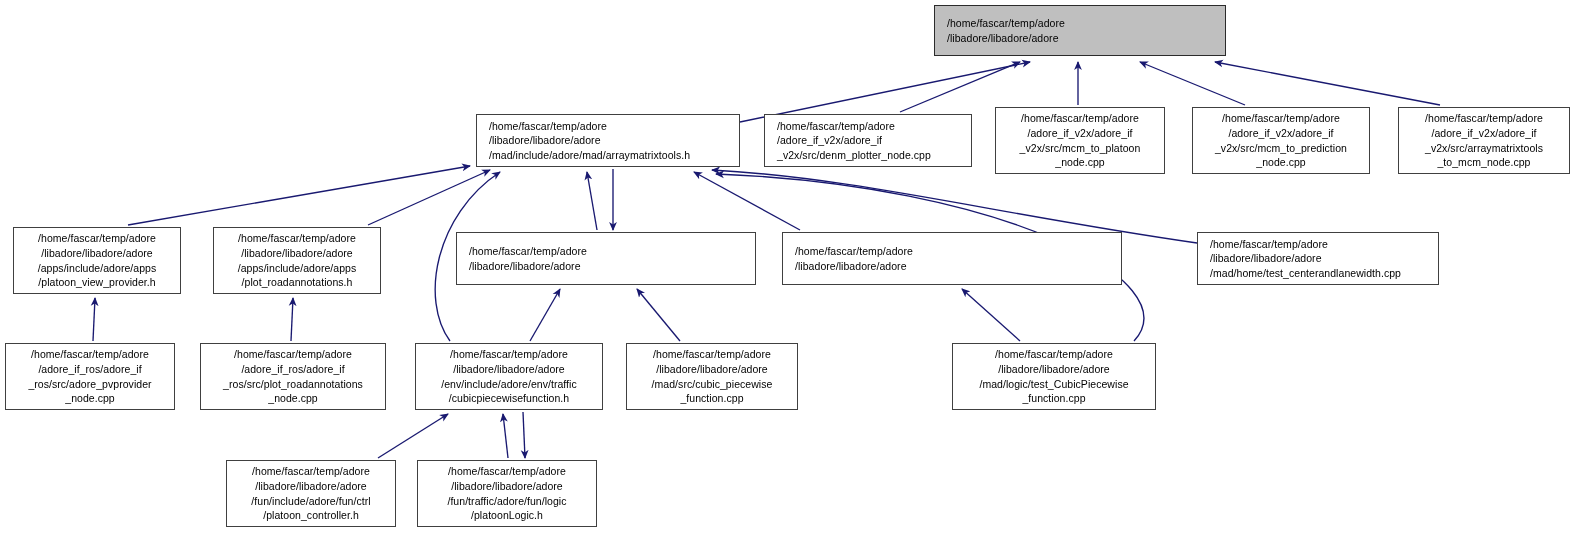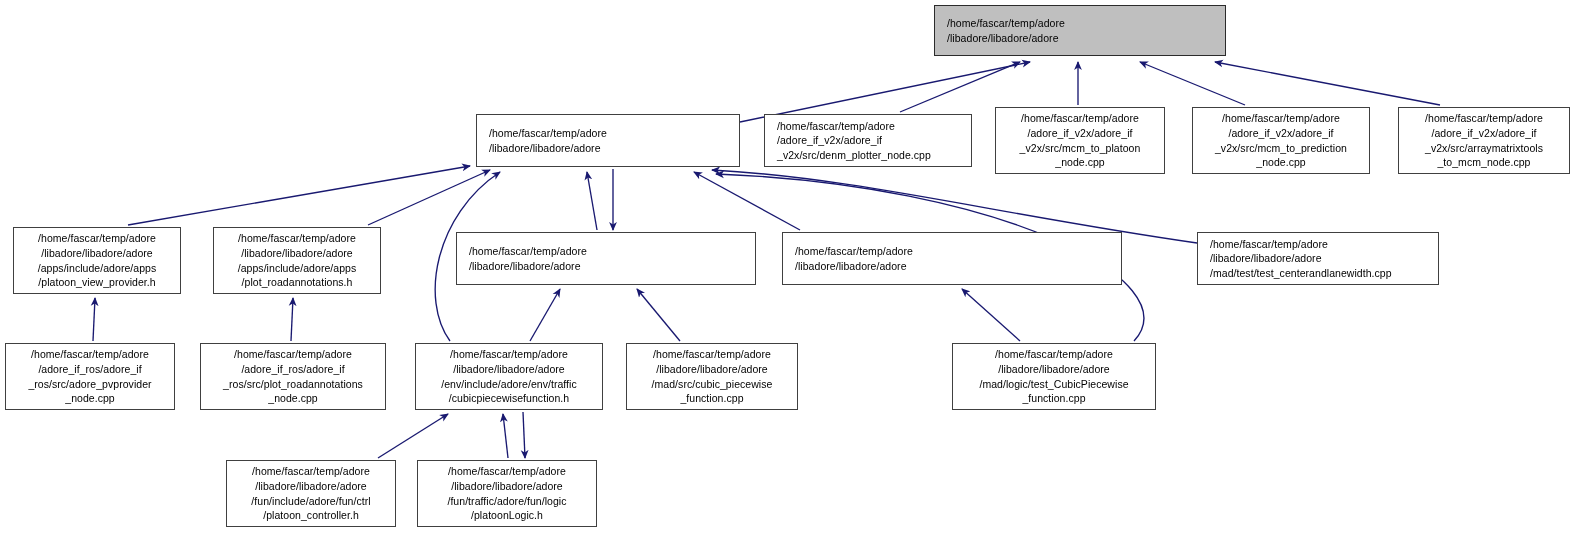--- a/index.html
+++ b/index.html
@@ -92,20 +92,21 @@
   </svg>
 
   <div class="node root" style="left:934px; top:5px; width:292px; height:51px;">
     <span class="ln">/home/fascar/temp/adore</span>
     <span class="ln">/libadore/libadore/adore</span>
   </div>
 
   <div class="node" style="left:476px; top:114px; width:264px; height:53px;">
     <span class="ln">/home/fascar/temp/adore</span>
     <span class="ln">/libadore/libadore/adore</span>
+    <span class="ln">/mad/include/adore/mad/arraymatrixtools.h</span>
   </div>
 
   <div class="node" style="left:764px; top:114px; width:208px; height:53px;">
     <span class="ln">/home/fascar/temp/adore</span>
     <span class="ln">/adore_if_v2x/adore_if</span>
     <span class="ln">_v2x/src/denm_plotter_node.cpp</span>
   </div>
 
   <div class="node center" style="left:995px; top:107px; width:170px; height:67px;">
     <span class="ln">/home/fascar/temp/adore</span>
@@ -148,21 +149,21 @@
   </div>
 
   <div class="node" style="left:782px; top:232px; width:340px; height:53px;">
     <span class="ln">/home/fascar/temp/adore</span>
     <span class="ln">/libadore/libadore/adore</span>
   </div>
 
   <div class="node" style="left:1197px; top:232px; width:242px; height:53px;">
     <span class="ln">/home/fascar/temp/adore</span>
     <span class="ln">/libadore/libadore/adore</span>
-    <span class="ln">/mad/test/test_centerandlanewidth.cpp</span>
+    <span class="ln">/mad/home/test_centerandlanewidth.cpp</span>
   </div>
 
   <div class="node center" style="left:5px; top:343px; width:170px; height:67px;">
     <span class="ln">/home/fascar/temp/adore</span>
     <span class="ln">/adore_if_ros/adore_if</span>
     <span class="ln">_ros/src/adore_pvprovider</span>
     <span class="ln">_node.cpp</span>
   </div>
 
   <div class="node center" style="left:200px; top:343px; width:186px; height:67px;">

